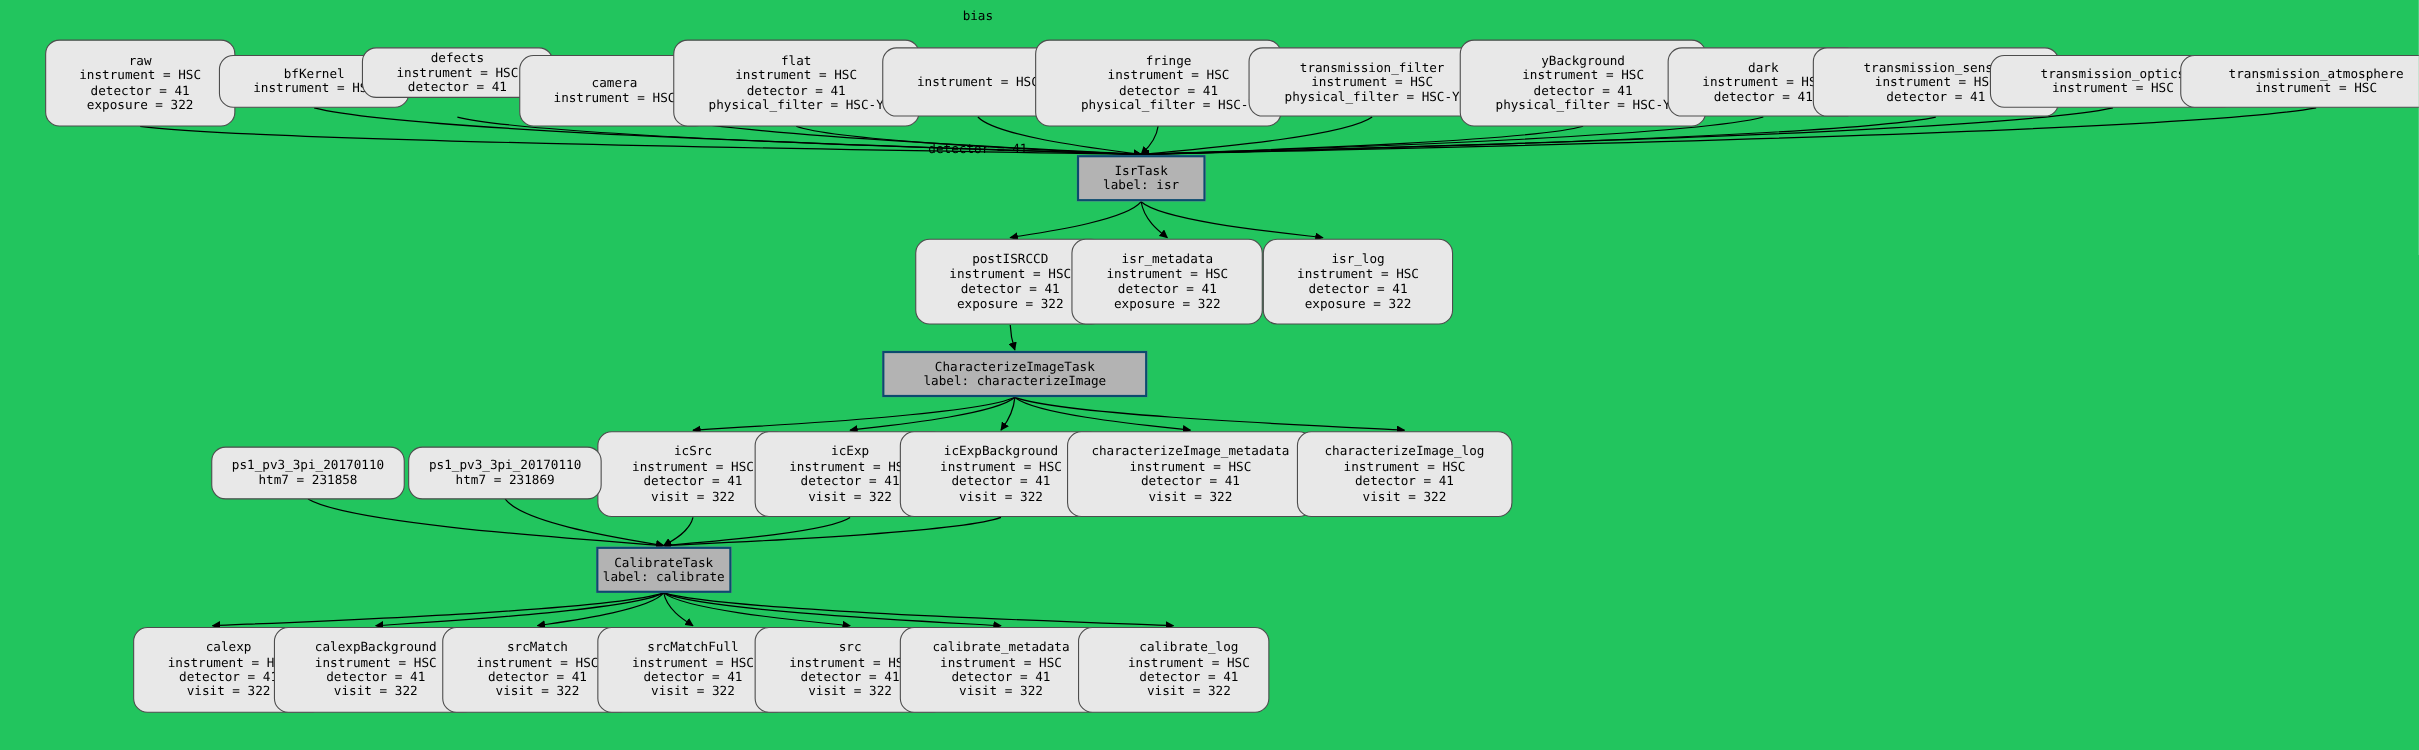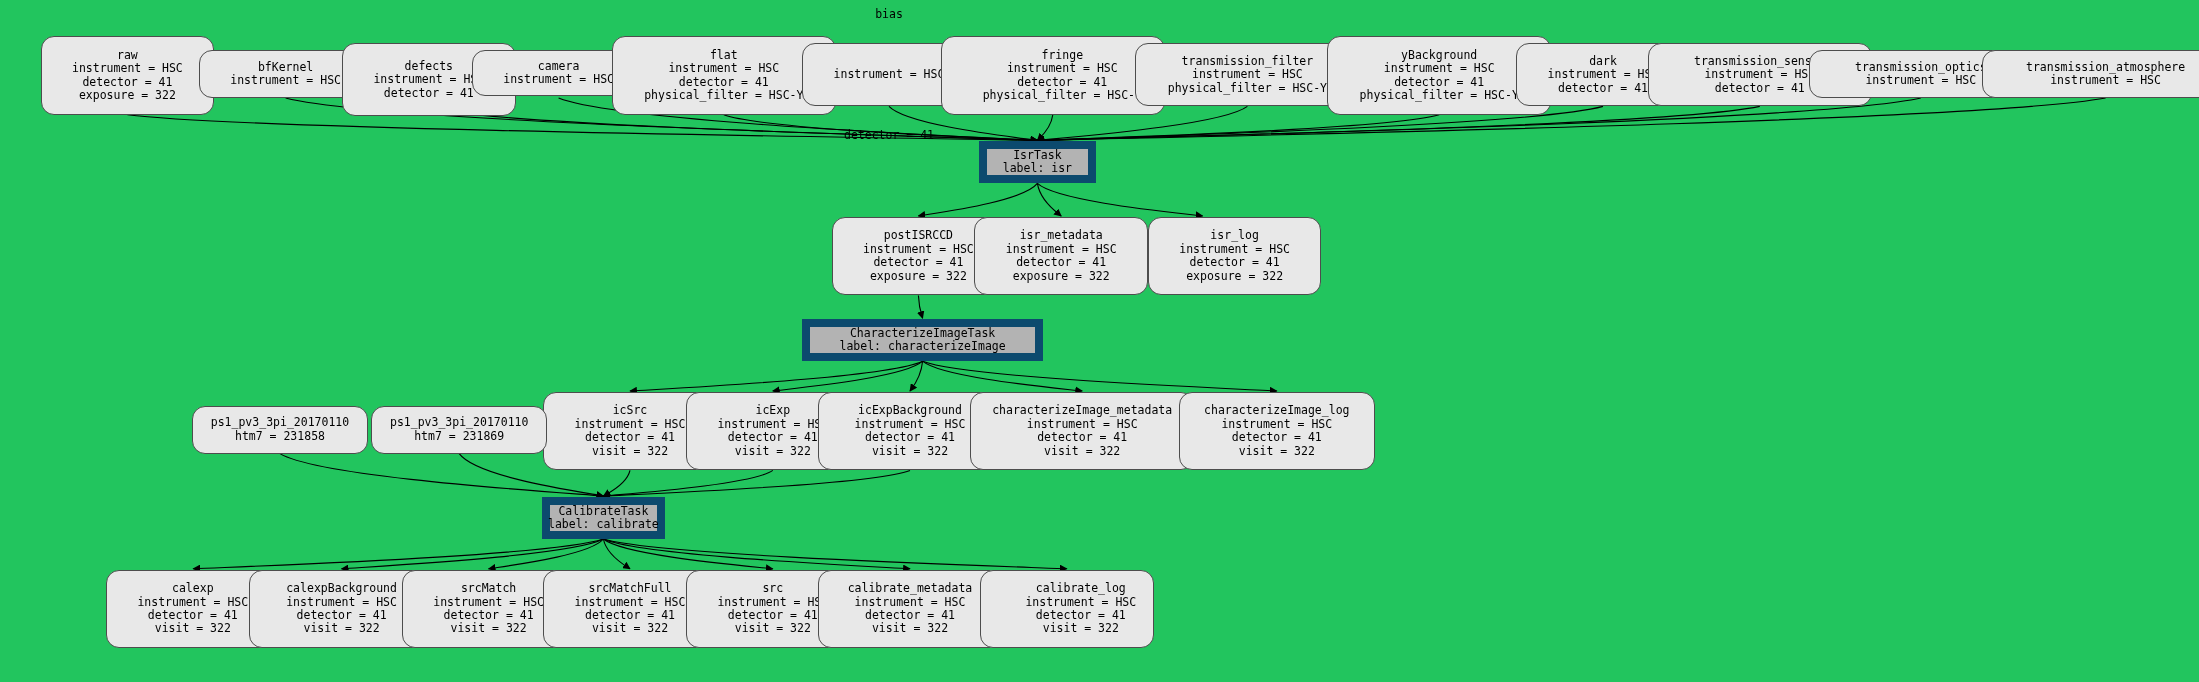--- a/index.html
+++ b/index.html
@@ -36,21 +36,21 @@
     color: #000000;
     white-space: pre;
   }
   .node.dataset {
     background: #e8e8e8;
     border: 1.6px solid #4d4d4d;
     border-radius: 13px;
   }
   .node.task {
     background: #b3b3b3;
-    border: 8px solid #0c4a6e;
+    border: 2px solid #0c4a6e;
     border-radius: 0;
   }
   .node .line {
     display: block;
   }
   .node .title {
     font-weight: normal;
   }
 </style>
 </head>
@@ -96,22 +96,22 @@
         <path d="M 603.4 539 C 589.624 555.39, 511.55999999999995 565.2239999999999, 488.59999999999997 568.8" fill="none" stroke="#000000" stroke-width="1.1" marker-end="url(#arrow)"></path>
         <path d="M 603.4 539 C 606.592 555.39, 624.68 565.2239999999999, 630 568.8" fill="none" stroke="#000000" stroke-width="1.1" marker-end="url(#arrow)"></path>
         <path d="M 603.4 539 C 623.728 555.39, 738.92 565.2239999999999, 772.8 568.8" fill="none" stroke="#000000" stroke-width="1.1" marker-end="url(#arrow)"></path>
         <path d="M 603.4 539 C 640.192 555.39, 848.68 565.2239999999999, 909.9999999999999 568.8" fill="none" stroke="#000000" stroke-width="1.1" marker-end="url(#arrow)"></path>
         <path d="M 603.4 539 C 659.0079999999999 555.39, 974.12 565.2239999999999, 1066.8 568.8" fill="none" stroke="#000000" stroke-width="1.1" marker-end="url(#arrow)"></path>
       </g>
   </svg>
   <div id="node-layer">
       <div class="node dataset" style="left: 40.6px; top: 36.4px; width: 173.6px; height: 78.4px;"><span class="line title">raw</span><span class="line">instrument = HSC</span><span class="line">detector = 41</span><span class="line">exposure = 322</span></div>
       <div class="node dataset" style="left: 198.8px; top: 50.4px; width: 173.6px; height: 47.6px;"><span class="line title">bfKernel</span><span class="line">instrument = HSC</span></div>
-      <div class="node dataset" style="left: 329px; top: 43.4px; width: 173.6px; height: 73px; margin-left: 13px;"><span class="line title">defects</span><span class="line">instrument = HSC</span><span class="line">detector = 41</span></div>
-      <div class="node dataset" style="left: 471.8px; top: 50.4px; width: 173.6px; height: 46px;"><span class="line title">camera</span><span class="line">instrument = HSC</span></div>
+      <div class="node dataset" style="left: 329px; top: 43.4px; width: 173.6px; height: 46px;"><span class="line title">defects</span><span class="line">instrument = HSC</span><span class="line">detector = 41</span></div>
+      <div class="node dataset" style="left: 471.8px; top: 50.4px; width: 173.6px; height: 65px;"><span class="line title">camera</span><span class="line">instrument = HSC</span></div>
       <div class="node dataset" style="left: 611.8px; top: 36.4px; width: 224px; height: 78.4px;"><span class="line title">flat</span><span class="line">instrument = HSC</span><span class="line">detector = 41</span><span class="line">physical_filter = HSC-Y</span></div>
       <div class="node dataset" style="left: 802.2px; top: 43.4px; width: 173.6px; height: 63px; gap: 47px;"><span class="line title">bias</span><span class="line">instrument = HSC</span><span class="line">detector = 41</span></div>
       <div class="node dataset" style="left: 940.8px; top: 36.4px; width: 224px; height: 78.4px; padding-left: 19px;"><span class="line title">fringe</span><span class="line">instrument = HSC</span><span class="line">detector = 41</span><span class="line">physical_filter = HSC-Y</span></div>
       <div class="node dataset" style="left: 1135.4px; top: 43.4px; width: 224px; height: 63px;"><span class="line title">transmission_filter</span><span class="line">instrument = HSC</span><span class="line">physical_filter = HSC-Y</span></div>
       <div class="node dataset" style="left: 1327.2px; top: 36.4px; width: 224px; height: 78.4px;"><span class="line title">yBackground</span><span class="line">instrument = HSC</span><span class="line">detector = 41</span><span class="line">physical_filter = HSC-Y</span></div>
       <div class="node dataset" style="left: 1516.2px; top: 43.4px; width: 173.6px; height: 63px;"><span class="line title">dark</span><span class="line">instrument = HSC</span><span class="line">detector = 41</span></div>
       <div class="node dataset" style="left: 1647.8px; top: 43.4px; width: 224px; height: 63px;"><span class="line title">transmission_sensor</span><span class="line">instrument = HSC</span><span class="line">detector = 41</span></div>
       <div class="node dataset" style="left: 1808.8px; top: 50.4px; width: 224px; height: 47.6px;"><span class="line title">transmission_optics</span><span class="line">instrument = HSC</span></div>
       <div class="node dataset" style="left: 1982.4px; top: 50.4px; width: 246.4px; height: 47.6px;"><span class="line title">transmission_atmosphere</span><span class="line">instrument = HSC</span></div>
       <div class="node task" style="left: 978.6px; top: 141.4px; width: 117.6px; height: 42px;"><span class="line title">IsrTask</span><span class="line">label: isr</span></div>
@@ -120,21 +120,21 @@
       <div class="node dataset" style="left: 1115.8px; top: 217px; width: 173.6px; height: 78.4px; margin-left: 32px;"><span class="line title">isr_log</span><span class="line">instrument = HSC</span><span class="line">detector = 41</span><span class="line">exposure = 322</span></div>
       <div class="node task" style="left: 802.2px; top: 319.2px; width: 240.8px; height: 42px;"><span class="line title">CharacterizeImageTask</span><span class="line">label: characterizeImage</span></div>
       <div class="node dataset" style="left: 543.2px; top: 392px; width: 173.6px; height: 78.4px;"><span class="line title">icSrc</span><span class="line">instrument = HSC</span><span class="line">detector = 41</span><span class="line">visit = 322</span></div>
       <div class="node dataset" style="left: 686px; top: 392px; width: 173.6px; height: 78.4px;"><span class="line title">icExp</span><span class="line">instrument = HSC</span><span class="line">detector = 41</span><span class="line">visit = 322</span></div>
       <div class="node dataset" style="left: 817.6px; top: 392px; width: 184.8px; height: 78.4px;"><span class="line title">icExpBackground</span><span class="line">instrument = HSC</span><span class="line">detector = 41</span><span class="line">visit = 322</span></div>
       <div class="node dataset" style="left: 970.2px; top: 392px; width: 224px; height: 78.4px;"><span class="line title">characterizeImage_metadata</span><span class="line">instrument = HSC</span><span class="line">detector = 41</span><span class="line">visit = 322</span></div>
       <div class="node dataset" style="left: 1178.8px; top: 392px; width: 196px; height: 78.4px;"><span class="line title">characterizeImage_log</span><span class="line">instrument = HSC</span><span class="line">detector = 41</span><span class="line">visit = 322</span></div>
       <div class="node dataset" style="left: 191.8px; top: 406px; width: 176.4px; height: 47.6px;"><span class="line title">ps1_pv3_3pi_20170110</span><span class="line">htm7 = 231858</span></div>
       <div class="node dataset" style="left: 371px; top: 406px; width: 176.4px; height: 47.6px;"><span class="line title">ps1_pv3_3pi_20170110</span><span class="line">htm7 = 231869</span></div>
       <div class="node task" style="left: 541.8px; top: 497px; width: 123.2px; height: 42px;"><span class="line title">CalibrateTask</span><span class="line">label: calibrate</span></div>
-      <div class="node dataset" style="left: 106px; top: 569.8px; width: 173.6px; height: 78.4px; justify-content: center;"><span class="line title">calexp</span><span class="line">instrument = HSC</span><span class="line">detector = 41</span><span class="line">visit = 322</span></div>
+      <div class="node dataset" style="left: 121px; top: 569.8px; width: 173.6px; height: 78.4px; justify-content: center;"><span class="line title">calexp</span><span class="line">instrument = HSC</span><span class="line">detector = 41</span><span class="line">visit = 322</span></div>
       <div class="node dataset" style="left: 249.2px; top: 569.8px; width: 184.8px; height: 78.4px;"><span class="line title">calexpBackground</span><span class="line">instrument = HSC</span><span class="line">detector = 41</span><span class="line">visit = 322</span></div>
       <div class="node dataset" style="left: 401.8px; top: 569.8px; width: 173.6px; height: 78.4px;"><span class="line title">srcMatch</span><span class="line">instrument = HSC</span><span class="line">detector = 41</span><span class="line">visit = 322</span></div>
       <div class="node dataset" style="left: 543.2px; top: 569.8px; width: 173.6px; height: 78.4px;"><span class="line title">srcMatchFull</span><span class="line">instrument = HSC</span><span class="line">detector = 41</span><span class="line">visit = 322</span></div>
       <div class="node dataset" style="left: 686px; top: 569.8px; width: 173.6px; height: 78.4px;"><span class="line title">src</span><span class="line">instrument = HSC</span><span class="line">detector = 41</span><span class="line">visit = 322</span></div>
       <div class="node dataset" style="left: 817.6px; top: 569.8px; width: 184.8px; height: 78.4px;"><span class="line title">calibrate_metadata</span><span class="line">instrument = HSC</span><span class="line">detector = 41</span><span class="line">visit = 322</span></div>
       <div class="node dataset" style="left: 980px; top: 569.8px; width: 173.6px; height: 78.4px; padding-left: 28px;"><span class="line title">calibrate_log</span><span class="line">instrument = HSC</span><span class="line">detector = 41</span><span class="line">visit = 322</span></div>
     </div>
 </div>
 
 </body></html>

